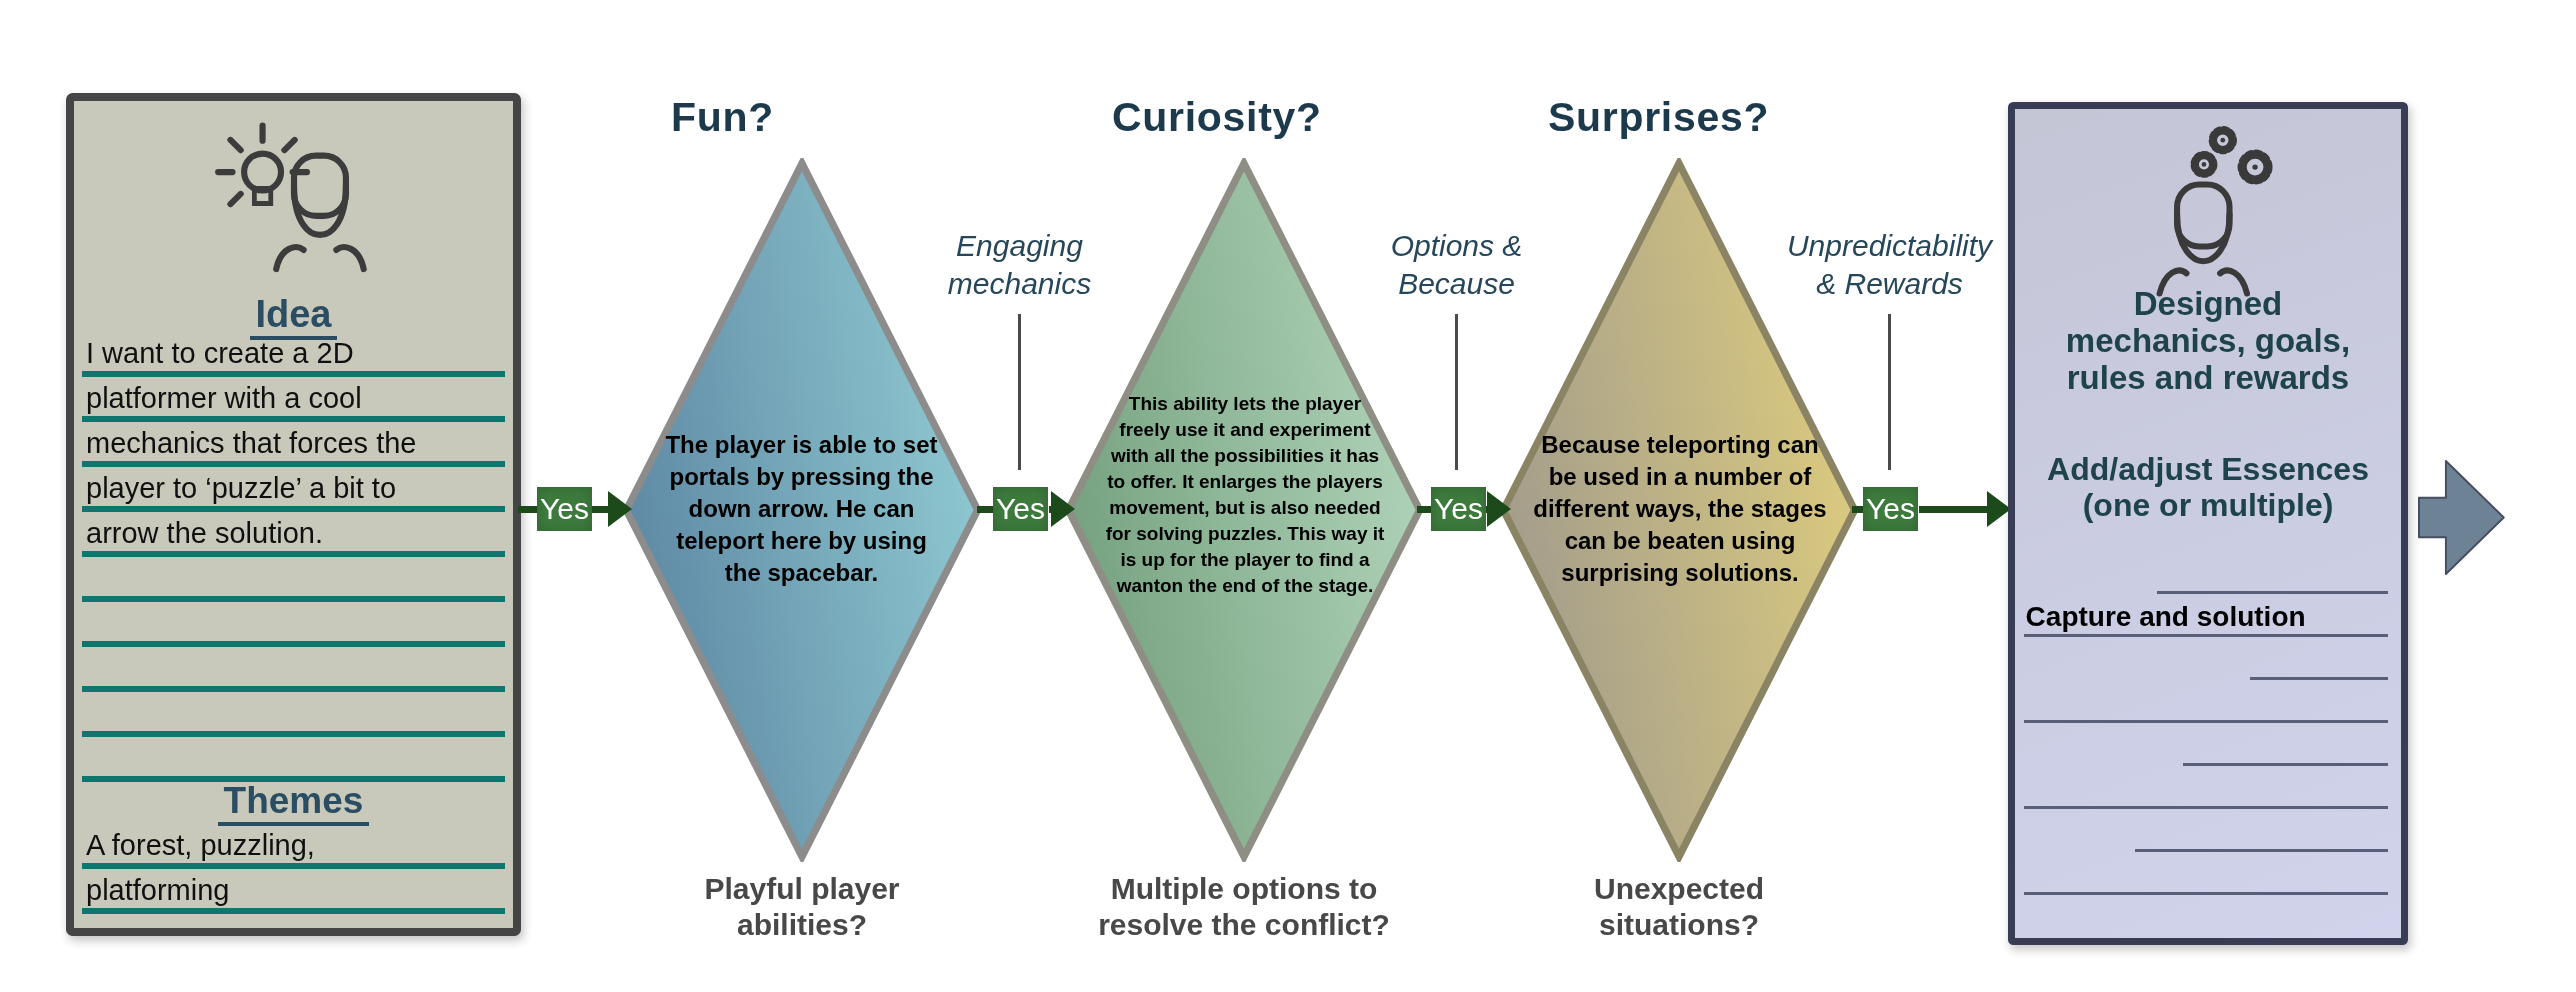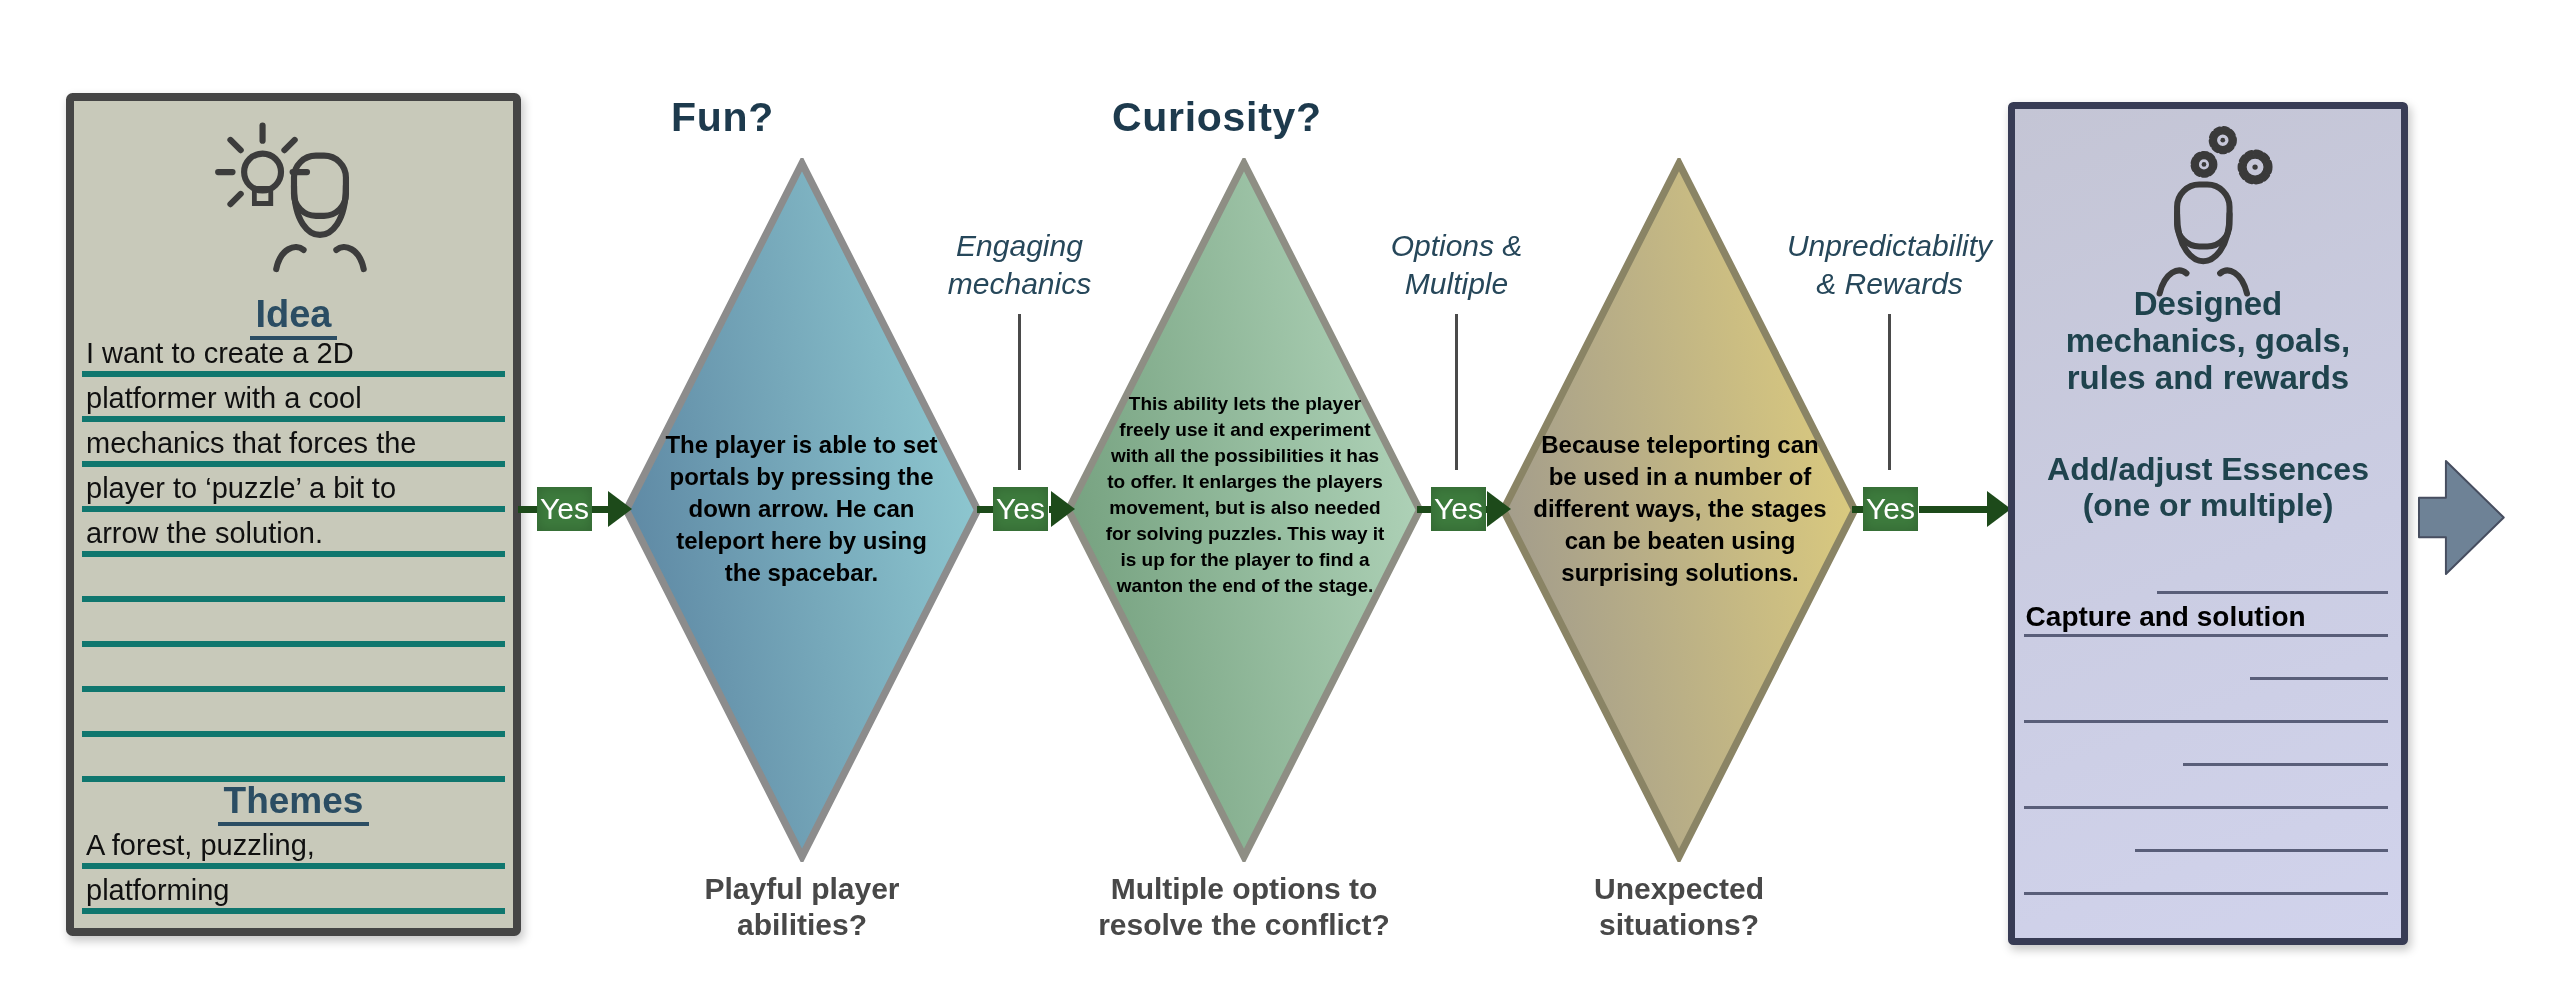--- a/index.html
+++ b/index.html
@@ -141,20 +141,21 @@
       </linearGradient>
     </defs>
     <polygon points="275,8 542,535 275,1062 8,535" fill="url(#gradGreen)" stroke="#8e8e84" stroke-width="11"></polygon>
   </svg>
   <div class="abs d-text t2">This ability lets the player freely use it and experiment with all the possibilities it has to offer. It enlarges the players movement, but is also needed for solving puzzles. This way it is up for the player to find a wanton the end of the stage.</div>
   <div class="abs bottom-label b2">
     <div>Multiple options to</div>
     <div>resolve the conflict?</div>
   </div>
 
+  <div class="abs question q3">Surprises?</div>
   <svg class="abs diamond-svg d3" viewBox="0 0 550 1070">
     <defs>
       <linearGradient id="gradTan" x1="0" y1="0.65" x2="1" y2="0.35">
         <stop offset="0" stop-color="#a19b8c"></stop>
           <stop offset="1" stop-color="#dccb7e"></stop>
       </linearGradient>
     </defs>
     <polygon points="275,8 542,535 275,1062 8,535" fill="url(#gradTan)" stroke="#8a8465" stroke-width="11"></polygon>
   </svg>
   <div class="abs d-text t3">Because teleporting can be used in a number of different ways, the stages can be beaten using surprising solutions.</div>
@@ -164,21 +165,21 @@
   </div>
 
   <div class="abs clabel c1">
     <div>Engaging</div>
     <div>mechanics</div>
   </div>
   <div class="abs vline" style="left:1018px;"></div>
 
   <div class="abs clabel c2">
     <div>Options &amp;</div>
-    <div>Multiple</div>
+    <div>Because</div>
   </div>
   <div class="abs vline" style="left:1455px;"></div>
 
   <div class="abs clabel c3">
     <div>Unpredictability</div>
     <div>&amp; Rewards</div>
   </div>
   <div class="abs vline" style="left:1888px;"></div>
 
   <div class="abs gline" style="left:518px;width:19px;"></div>

